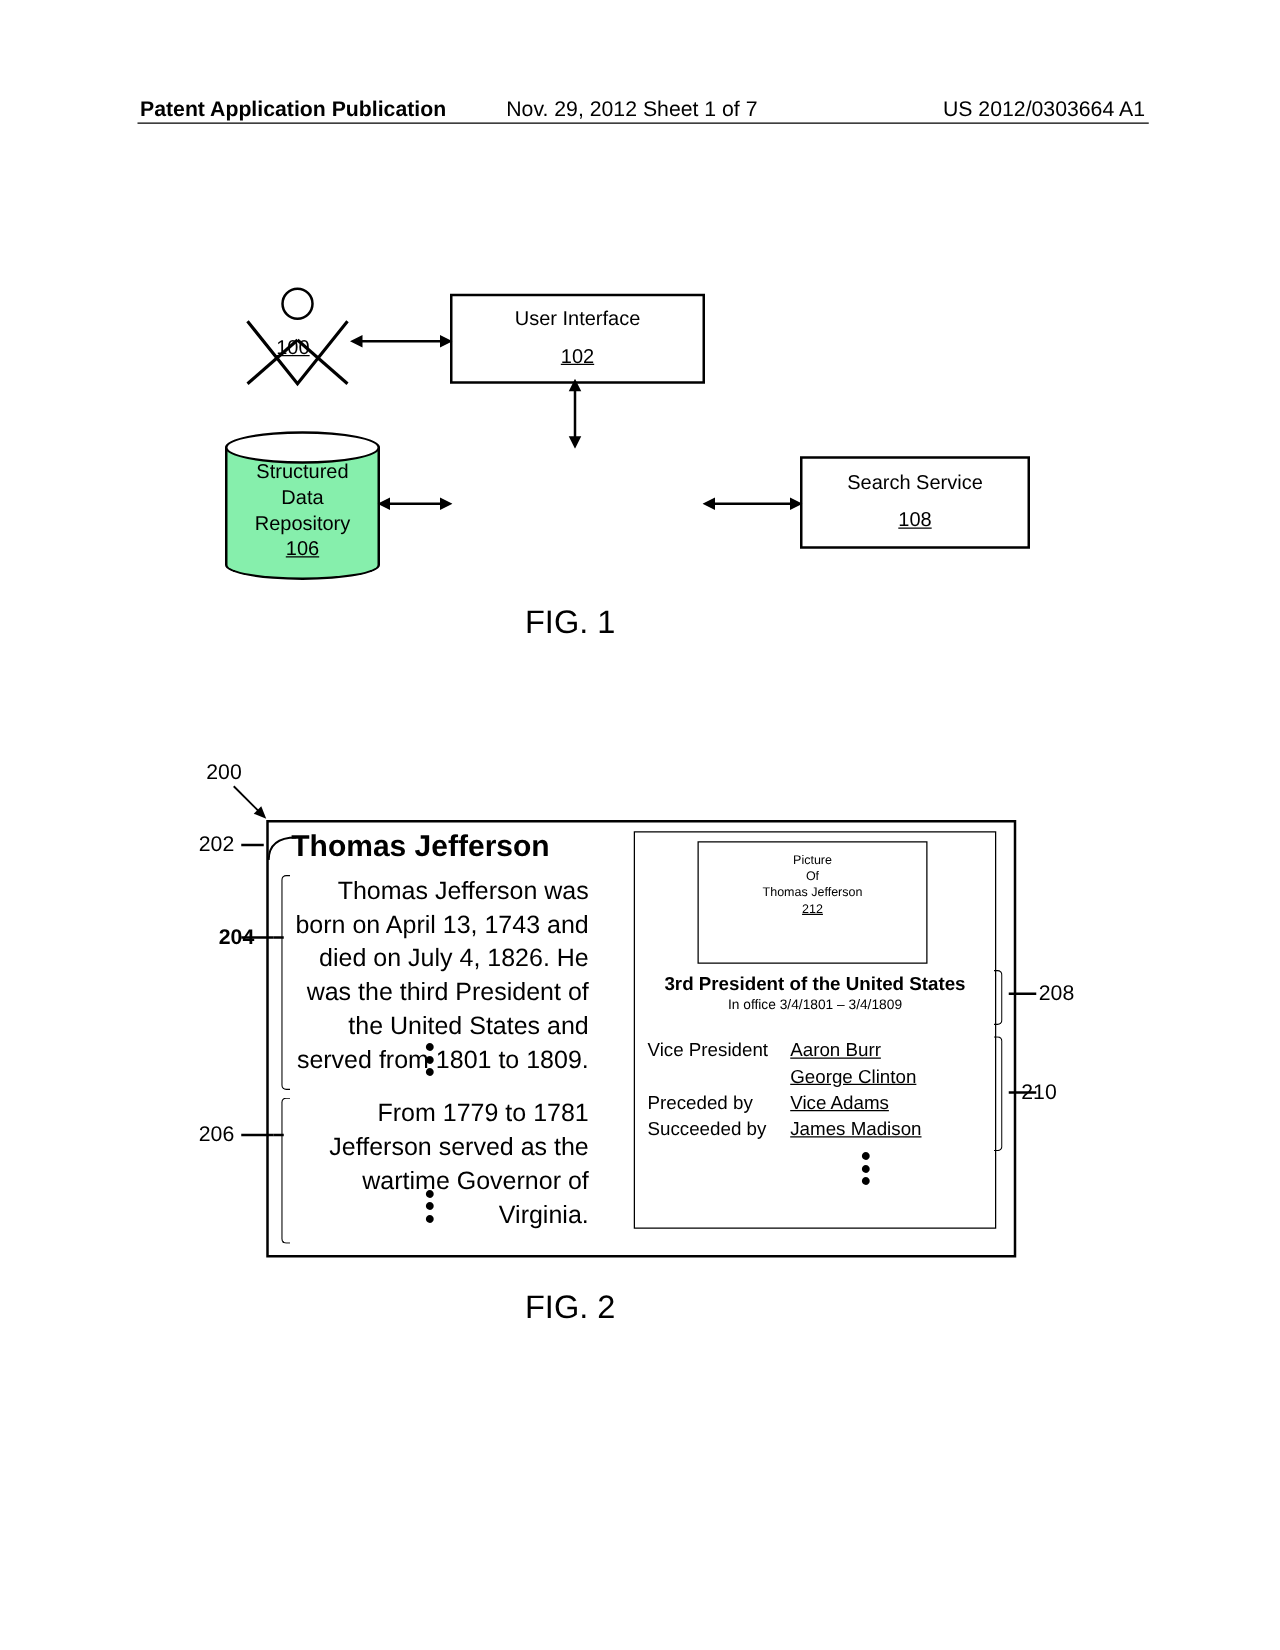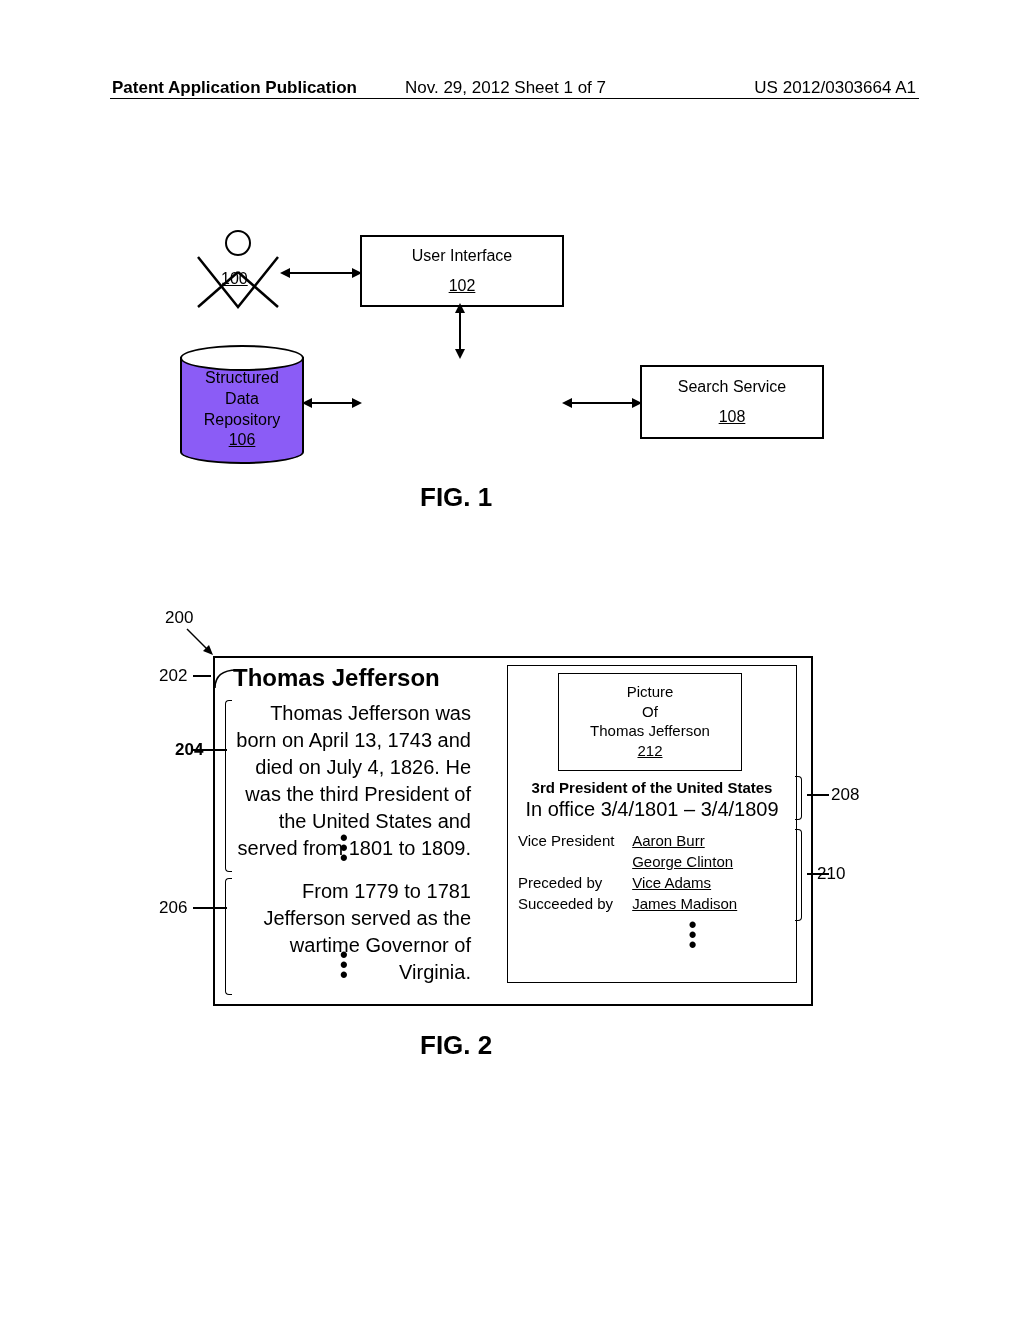--- a/index.html
+++ b/index.html
@@ -98,42 +98,42 @@
     border-left: 2px solid #000;
     border-right: 2px solid #000;
     border-bottom: 2px solid #000;
     border-radius: 0 0 50% 50% / 0 0 12px 12px;
     text-align: center;
     display: flex;
     flex-direction: column;
     justify-content: center;
     align-items: center;
     font-size: 16px;
-    background: #8b5cf6;
+    background: #86efac;
   }
   .cylinder::before {
     content: "";
     position: absolute;
     top: -12px;
     left: -2px;
     right: -2px;
     height: 22px;
     border: 2px solid #000;
     border-radius: 50%;
     background: white;
   }
   .cylinder .cyl-content {
     position: relative;
     z-index: 2;
     line-height: 1.3;
   }
   .fig-caption {
     position: absolute;
     font-size: 26px;
-    font-weight: bold;
+    font-weight: normal;
     text-align: left;
   }
   .fig2-area {
     position: absolute;
     top: 620px;
     left: 145px;
     width: 740px;
     height: 400px;
   }
   .ref200 {
@@ -190,41 +190,41 @@
     box-sizing: border-box;
   }
   .pic-box {
     position: absolute;
     top: 7px;
     left: 50px;
     width: 184px;
     height: 98px;
     border: 1.5px solid #000;
     text-align: center;
-    font-size: 15px;
+    font-size: 10px;
     line-height: 1.3;
     padding-top: 8px;
     box-sizing: border-box;
   }
   .pic-box .refnum {
     text-decoration: underline;
   }
   .cap208 {
     position: absolute;
     top: 113px;
     left: 0;
     right: 0;
     text-align: center;
   }
   .cap208 .t1 {
     font-size: 15px;
     font-weight: bold;
   }
   .cap208 .t2 {
-    font-size: 20px;
+    font-size: 11px;
     margin-top: 2px;
   }
   .rows210 {
     position: absolute;
     top: 164px;
     left: 10px;
     font-size: 15px;
     line-height: 1.4;
   }
   .rows210 .rowk {

